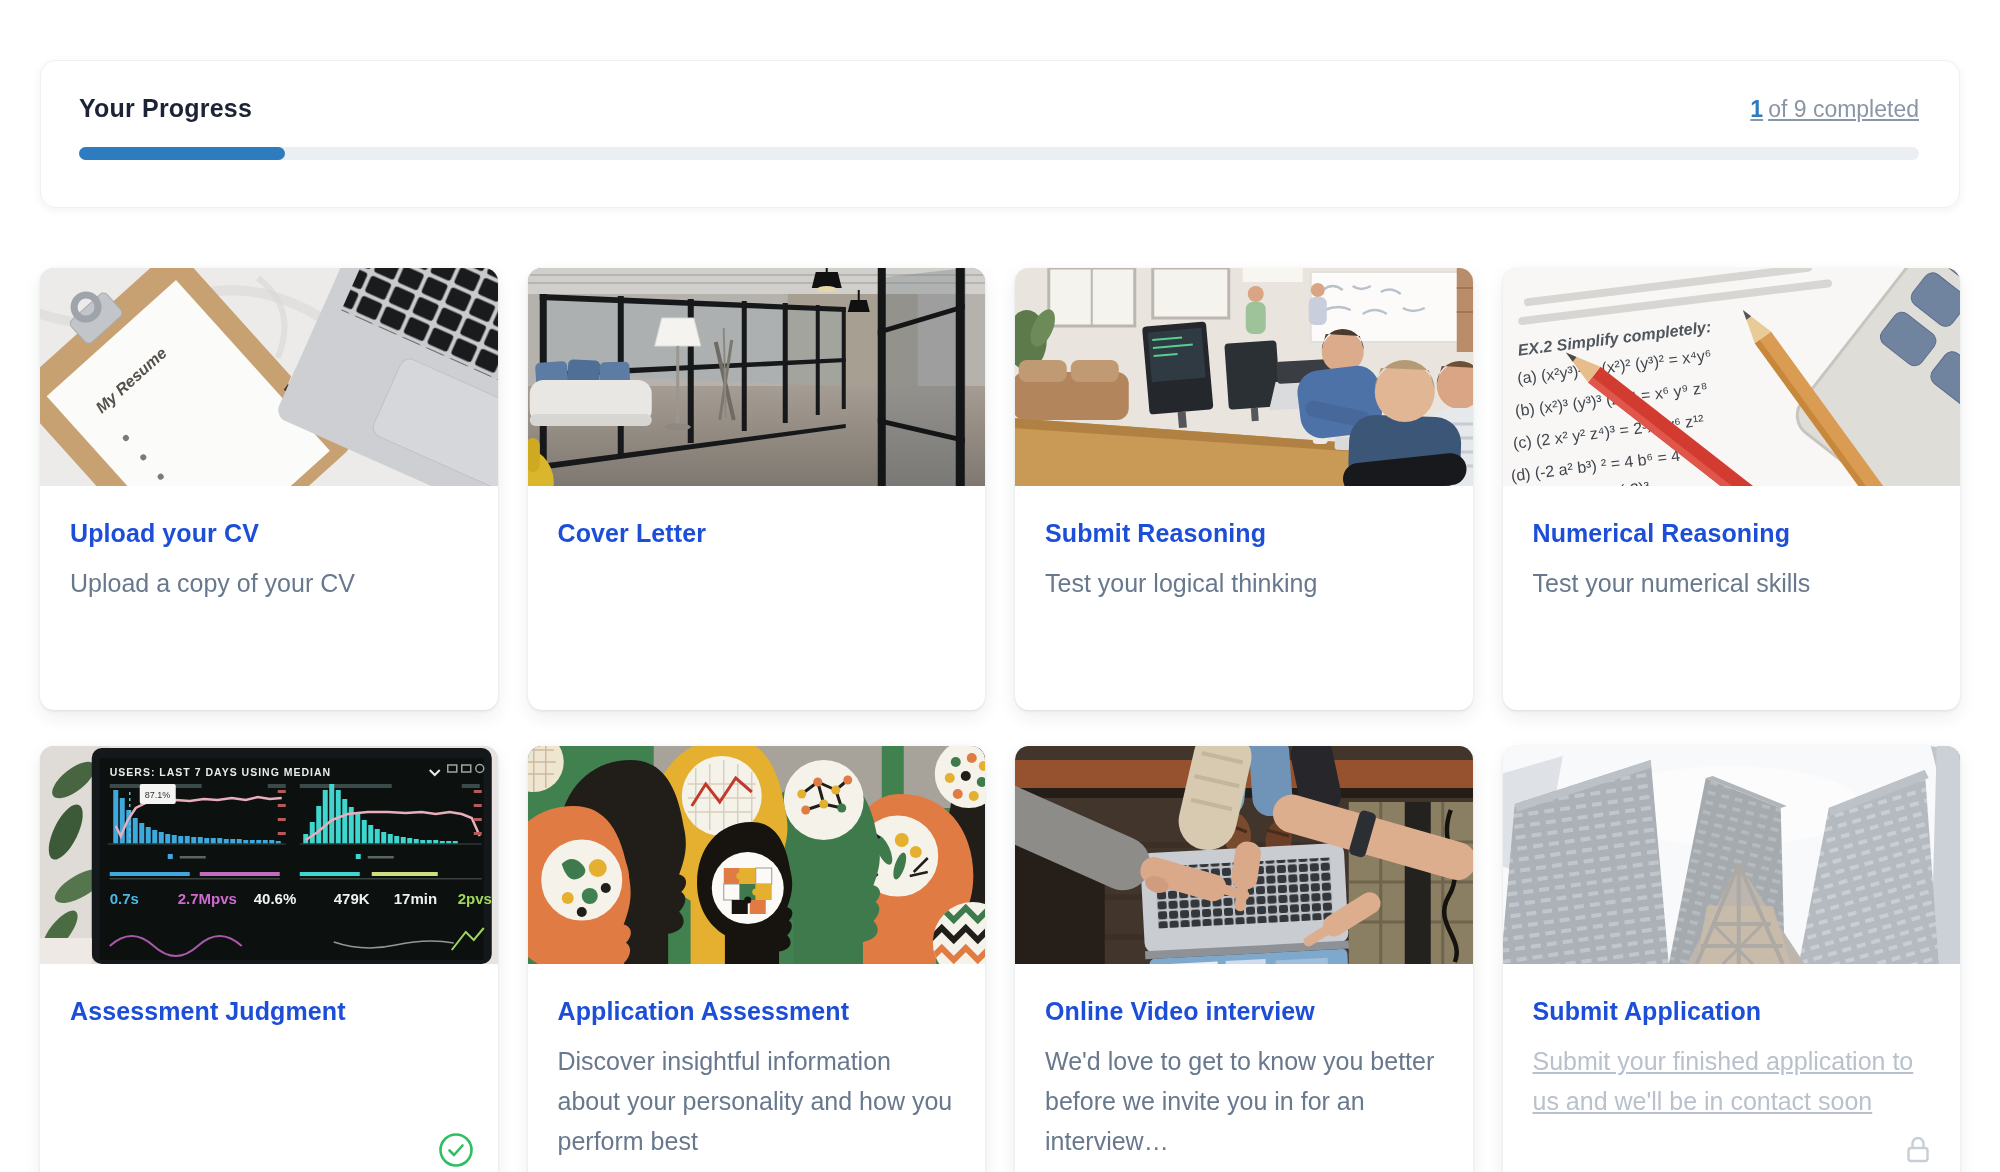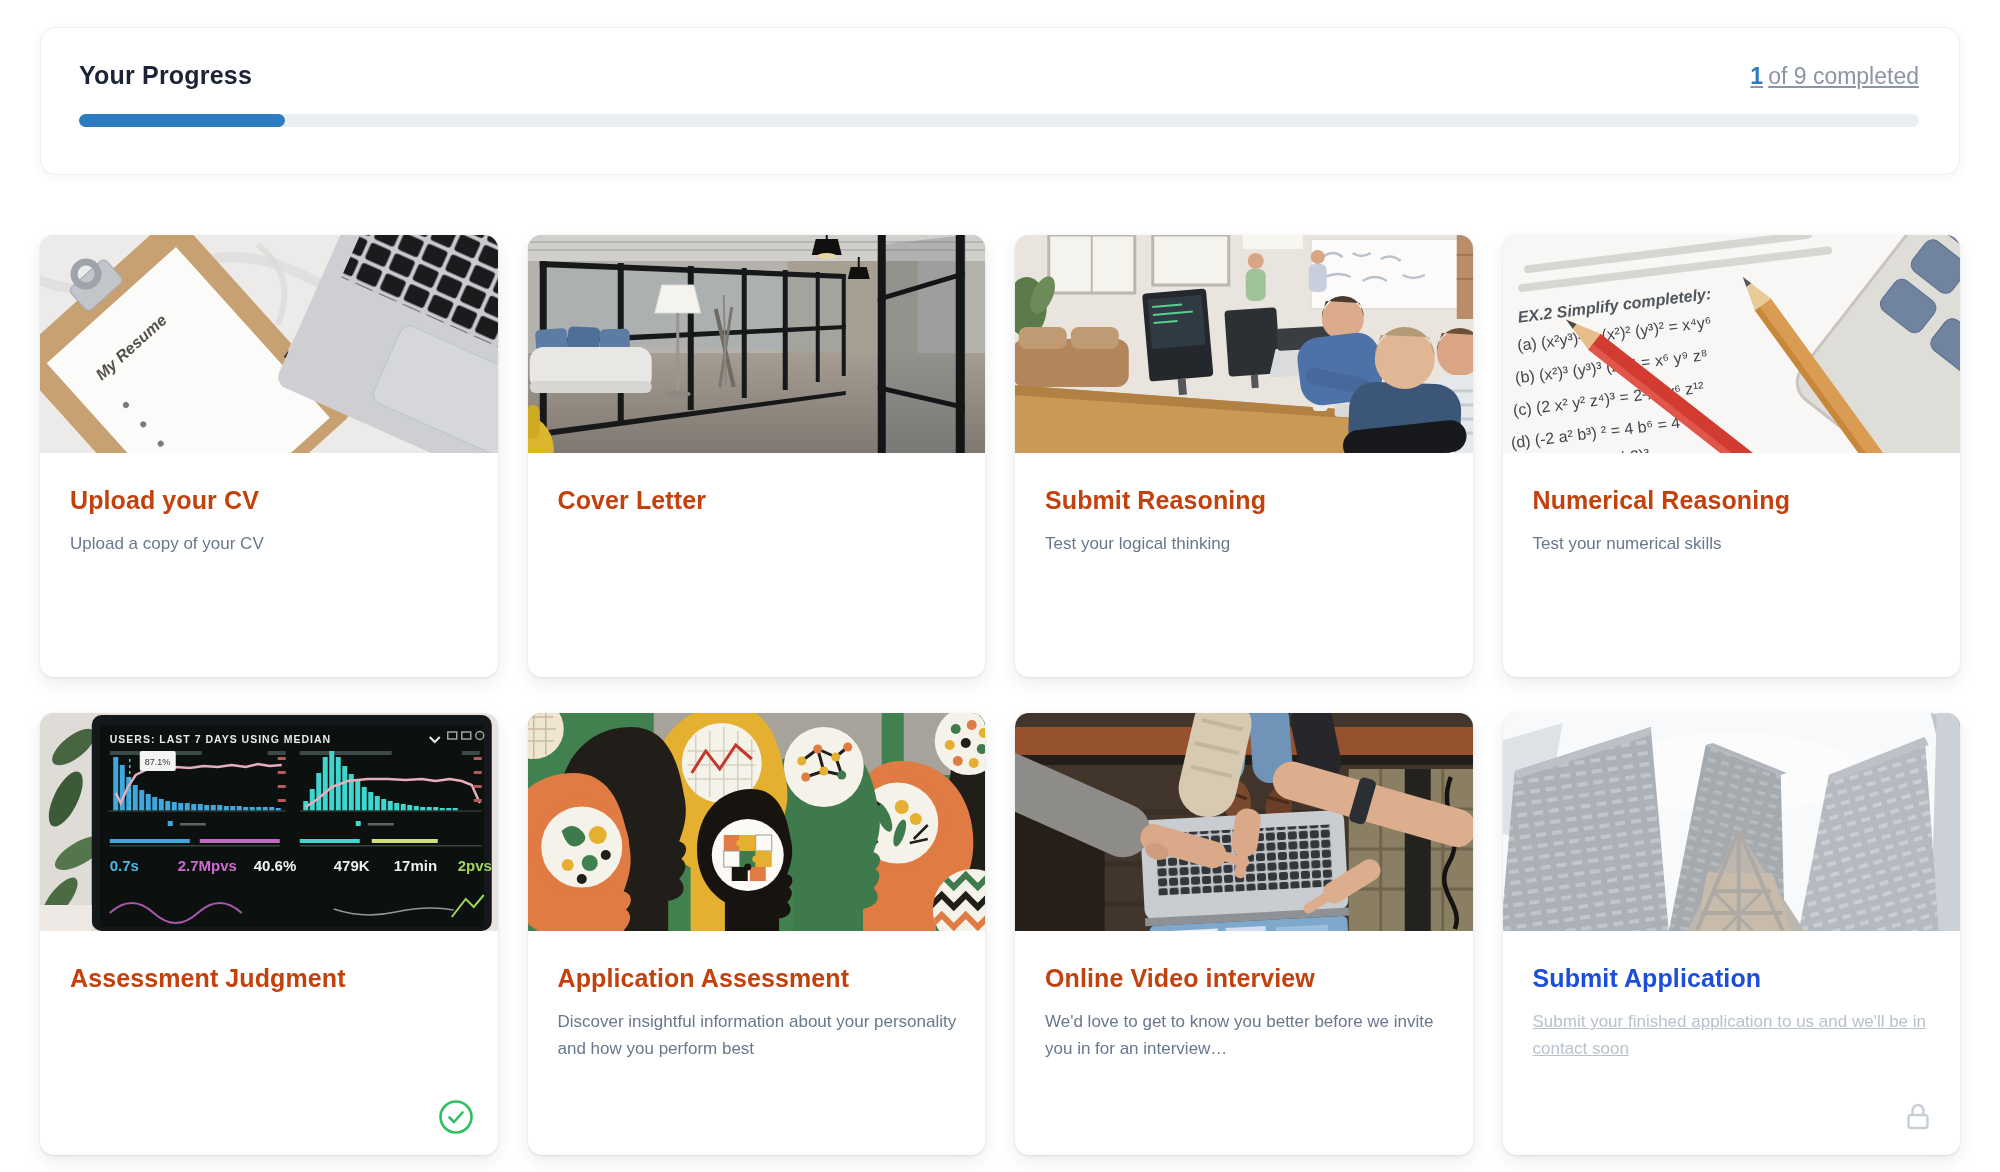--- a/index.html
+++ b/index.html
@@ -6,41 +6,41 @@
   html,body { margin:0; padding:0; }
   body {
     width:2000px; height:1172px; background:#ffffff; overflow:hidden;
     font-family:"Liberation Sans", sans-serif; color:#1b2940;
   }
   svg { display:block; }
   svg text { font-family:"Liberation Sans", sans-serif; }
 
   
   .progress-card{
-    margin:27px 40px 0; background:#fff; border:1px solid #eef0f3; border-radius:16px;
+    margin:60px 40px 0; background:#fff; border:1px solid #eef0f3; border-radius:16px;
     box-shadow:0 2px 10px rgba(23,34,56,.06); padding:33px 40px 34px 38px; height:148px;
   }
   .progress-header{ display:flex; justify-content:space-between; align-items:baseline; }
   .progress-title{ font-size:25px; font-weight:bold; color:#1b2335; letter-spacing:.2px; }
   .progress-count{ font-size:23px; color:#8a95a5;text-decoration:underline; }
   .progress-count .count-value{ color:#2e7cc0; font-weight:bold; margin-right:5px; }
   .progress-track{ margin-top:24px; height:13px; background:#ebeef2; border-radius:8px; position:relative; }
   .progress-fill{ height:13px; background:#2e7cc0; border-radius:8px; width:11%; }
 
   
   .cards{ display:grid; grid-template-columns:repeat(4,1fr); column-gap:30px; row-gap:36px; margin:60px 40px 0; }
   .card{
     position:relative; background:#fff; border-radius:14px; overflow:hidden; height:442px; cursor:pointer;
     box-shadow:0 1px 3px rgba(23,34,56,.10), 0 7px 18px rgba(23,34,56,.08);
   }
   .card-image{ height:218px; position:relative; overflow:hidden; background:#e7e5e2; }
   .card-image svg{ width:100%; height:100%; }
   .card-body{ padding:33px 26px 0 30px; }
-  .card-title{ font-size:25px; font-weight:bold; color:#c2410c; letter-spacing:.1px; }
-  .card-desc{ margin-top:15px; font-size:17px; line-height:1.6; color:#68788d; }
+  .card-title{ font-size:25px; font-weight:bold; color:#1d4ed8; letter-spacing:.1px; }
+  .card-desc{ margin-top:15px; font-size:25px; line-height:1.6; color:#68788d; }
   .card.locked{ cursor:default; }
   .card.locked .card-title{ color:#1d4ed8; }
   .card.locked .card-desc{ color:#b9c1cc;text-decoration:underline; }
   .card.locked .card-image::after{ content:""; position:absolute; inset:0; background:rgba(255,255,255,.55); }
   .status-icon{ position:absolute; right:24px; bottom:20px; width:36px; height:36px; }
 </style>
 </head>
 <body>
 
 <section class="progress-card">

